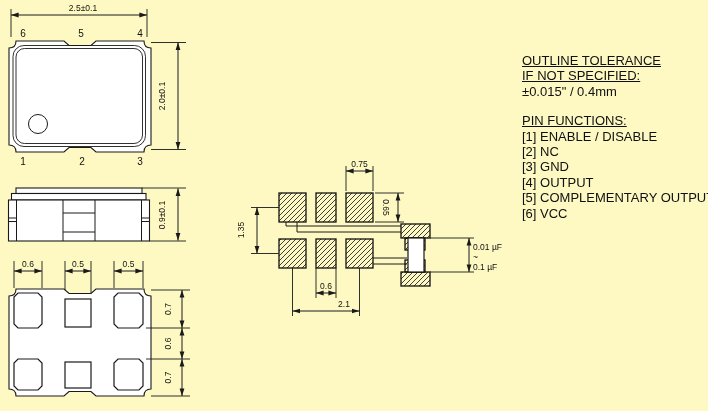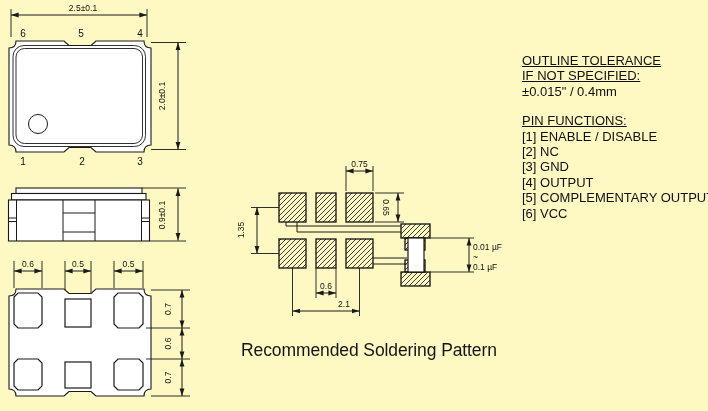--- a/index.html
+++ b/index.html
@@ -148,21 +148,20 @@
       <path class="thn" d="M316,268 V298 M336,268 V298"></path>
       <path class="dl" d="M316,293 H336" marker-start="url(#aS)" marker-end="url(#aE)"></path>
       <text class="dt" x="326" y="289">0.6</text>
 
       <path class="thn" d="M292.5,268 V316 M359.5,268 V316"></path>
       <path class="dl" d="M292.5,311 H359.5" marker-start="url(#aS)" marker-end="url(#aE)"></path>
       <text class="dt" x="344" y="307">2.1</text>
     </g>
   </svg>
 
-  <div class="caption">Recommended Soldering Pattern</div>
 
   <div class="notes">
     <div class="u">OUTLINE TOLERANCE</div>
     <div class="u">IF NOT SPECIFIED:</div>
     <div>±0.015" / 0.4mm</div>
     <div class="nblock">
       <div class="u">PIN FUNCTIONS:</div>
       <div>[1] ENABLE / DISABLE</div>
       <div>[2] NC</div>
       <div>[3] GND</div>

